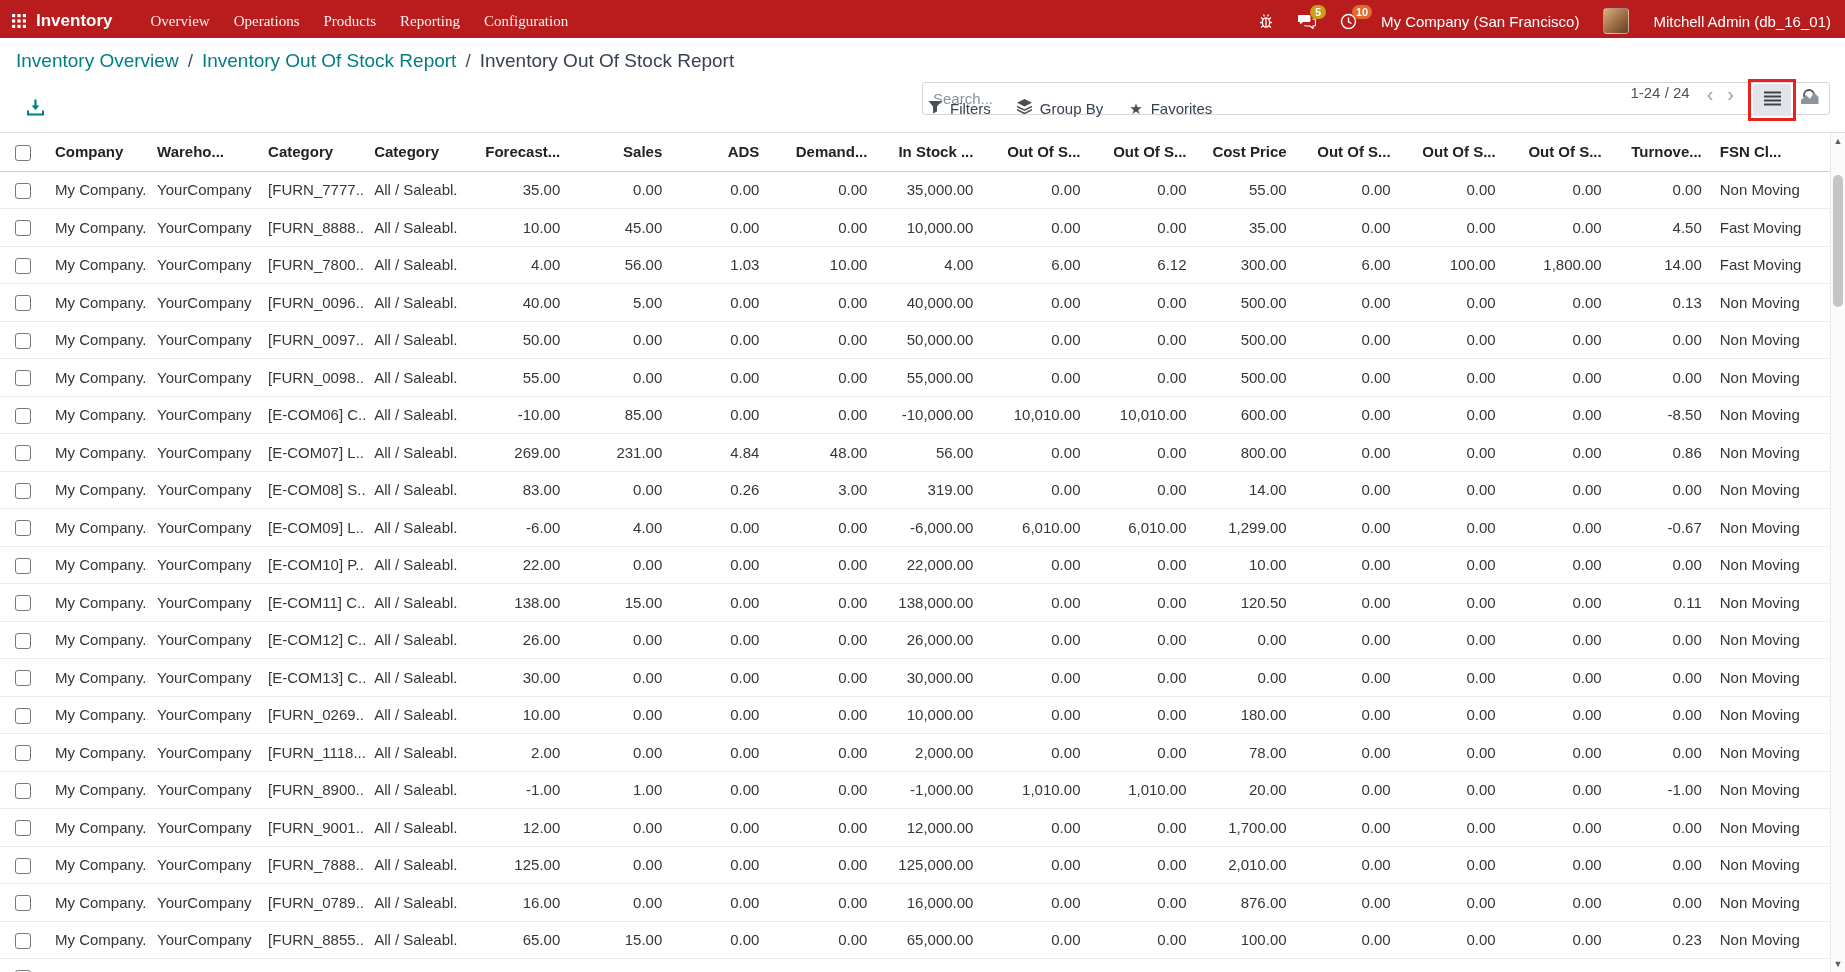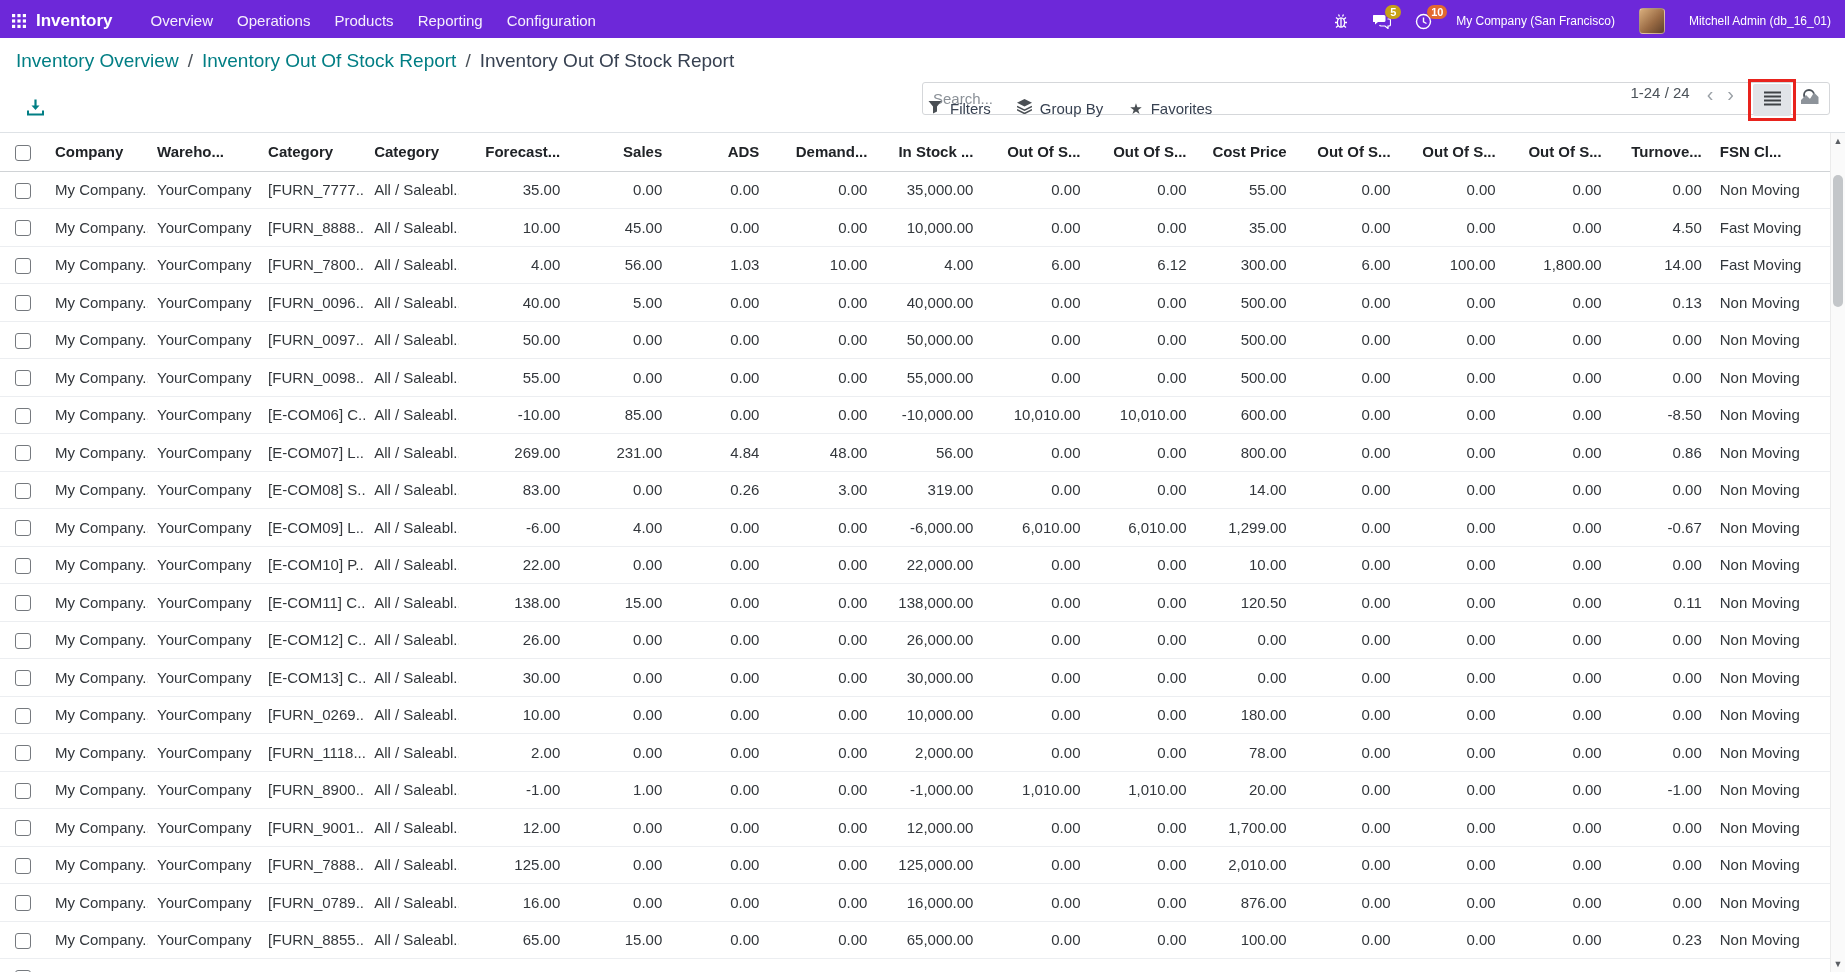--- a/index.html
+++ b/index.html
@@ -1,33 +1,33 @@
 <!DOCTYPE html>
 <html><head>
 <meta charset="utf-8">
 <style>
   * { box-sizing: border-box; margin: 0; padding: 0; }
   html,body { width:1845px; height:972px; overflow:hidden; background:#fff;
     font-family:"Liberation Sans", sans-serif; }
 
   
-  .navbar { height:38px; background:#6d28d9; display:flex; align-items:center;
+  .navbar { height:38px; background:#b91c1c; display:flex; align-items:center;
     padding:4px 14px 0 12px; color:#fff; position:relative; }
   .apps-btn { display:flex; align-items:center; margin-right:10px; cursor:pointer; }
   .brand { font-weight:700; font-size:17px; margin-right:26px; white-space:nowrap; }
   .menu { display:flex; align-items:center; height:38px; }
   .menu-item { padding:0 12px; line-height:38px; font-size:15px; color:rgba(255,255,255,.93);
-    white-space:nowrap; cursor:pointer; }
+    white-space:nowrap; cursor:pointer;font-family:Liberation Serif, serif; }
   .nav-right { margin-left:auto; display:flex; align-items:center; gap:24px; }
   .icon-btn { position:relative; display:flex; align-items:center; cursor:pointer; }
   .badge { position:absolute; top:-8px; left:12px; min-width:16px; text-align:center;
     font-size:11px; font-weight:700; color:#fff; border-radius:9px; padding:1px 4px; }
   .badge-msg { background:#C7A017; }
   .badge-act { background:#E3692E; }
-  .nav-text { font-size:12px; color:#fff; white-space:nowrap; cursor:pointer; }
+  .nav-text { font-size:15px; color:#fff; white-space:nowrap; cursor:pointer; }
   .avatar { width:26px; height:26px; border-radius:4px;
     background:linear-gradient(135deg,#d9ae7d 0%,#9a6b44 55%,#5f4029 100%);
     border:1px solid rgba(255,255,255,.35); }
   .user-group { display:flex; align-items:center; gap:24px; cursor:pointer; }
 
   
   .top-panel { position:relative; }
   .bc-row { height:46px; display:flex; align-items:center; padding:0 16px; }
   .breadcrumb { font-size:19px; display:flex; align-items:center; gap:9px; white-space:nowrap; }
   .bc-link { color:#017E84; cursor:pointer; }

